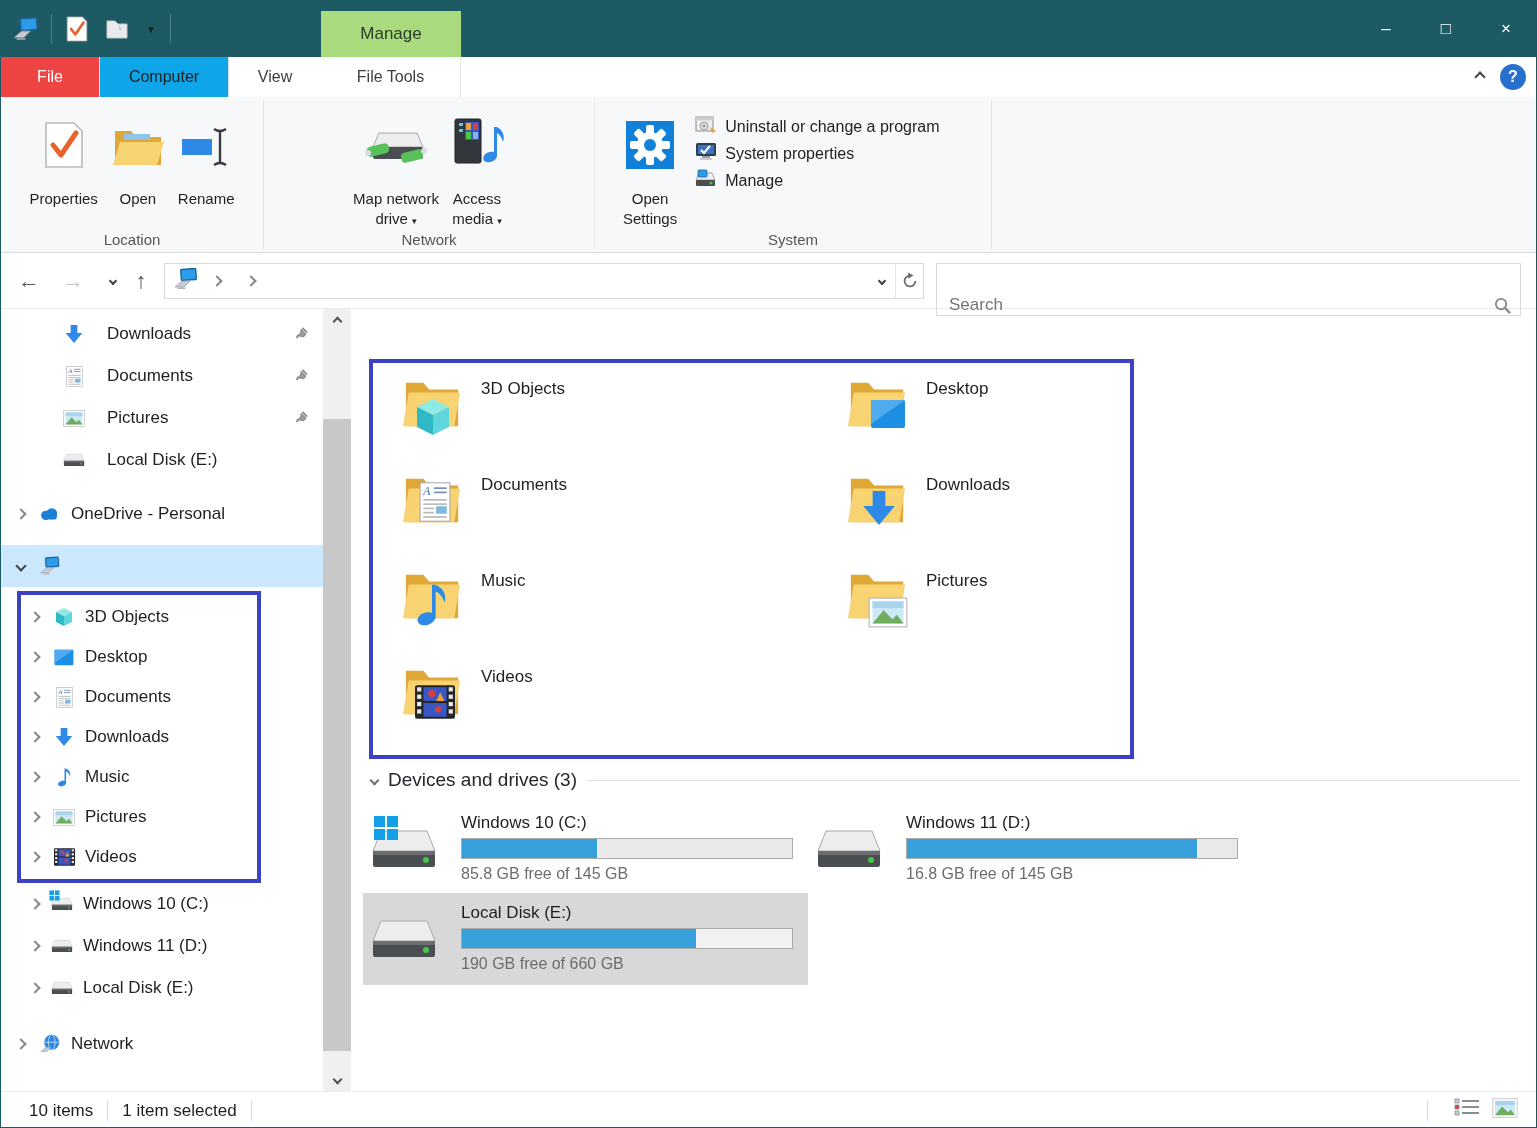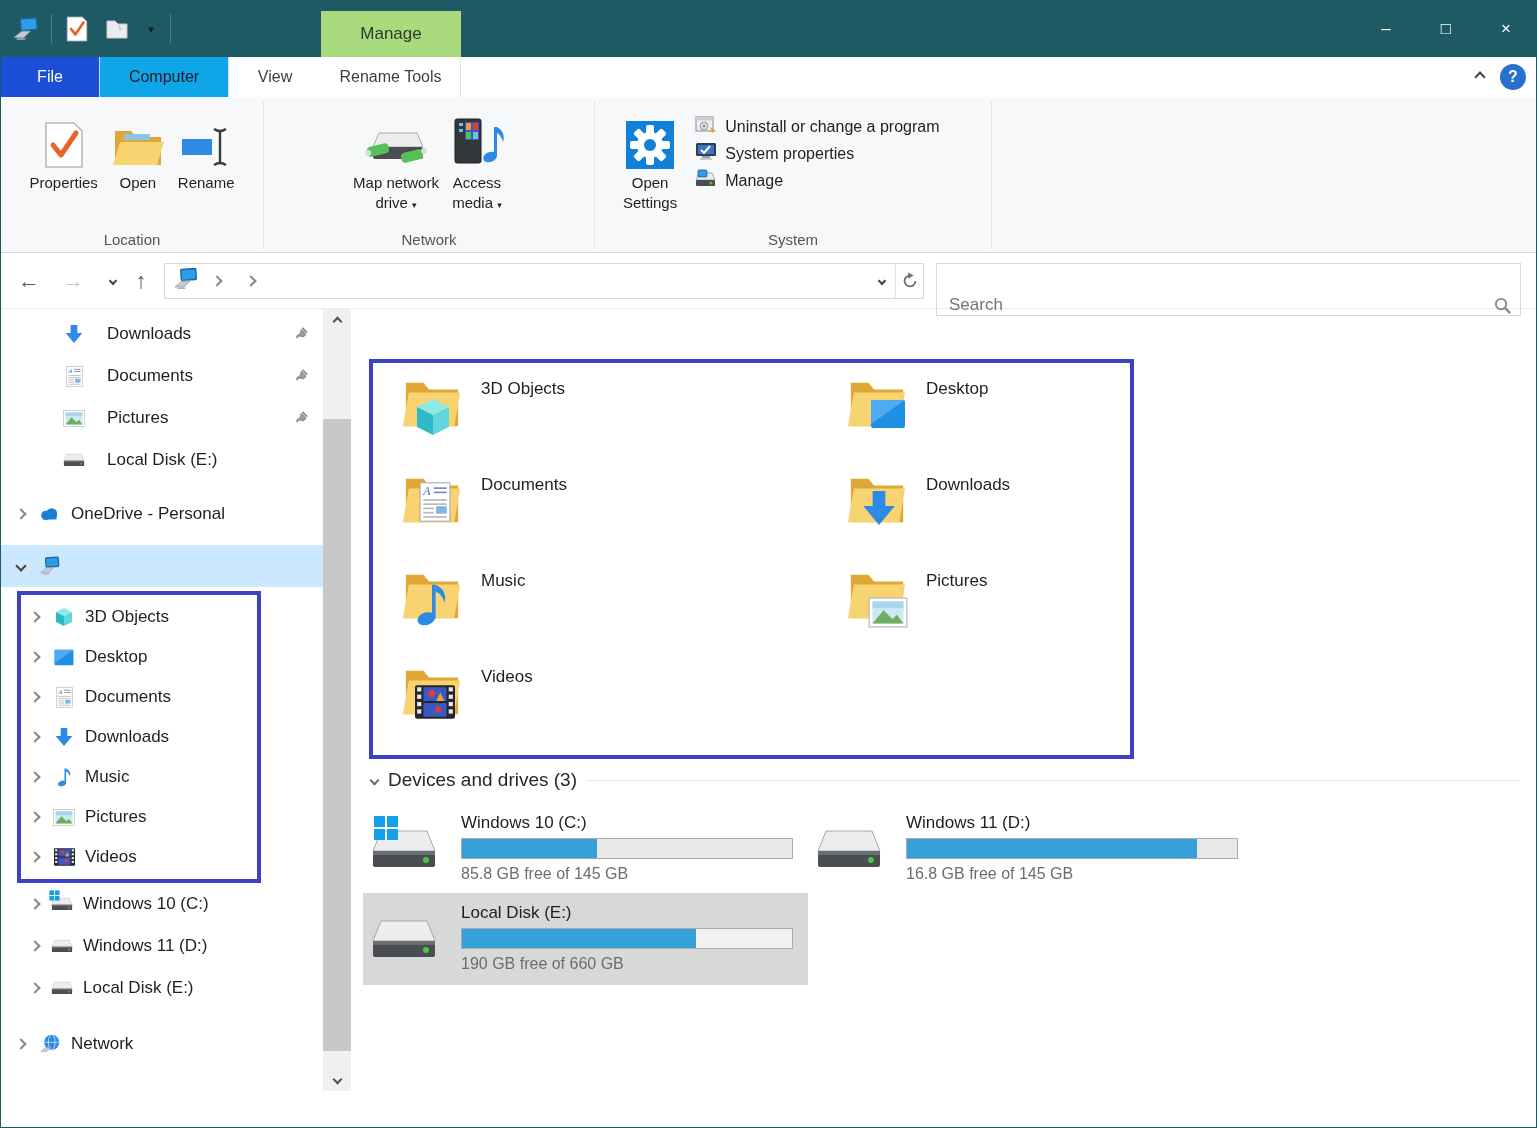--- a/index.html
+++ b/index.html
@@ -17,39 +17,39 @@
   .manage-tab{ position:absolute; left:320px; top:10px; width:140px; height:46px;
                background:#A9DB7E; color:#2f3b2a; font-size:17px;
                display:flex; align-items:center; justify-content:center; }
   .win-controls{ position:absolute; right:0; top:0; height:56px; display:flex; }
   .win-btn{ width:60px; height:56px; color:#fff; font-size:17px;
             display:flex; align-items:center; justify-content:center; }
 
   
   .tabrow{ position:relative; height:40px; background:#fff; display:flex; font-size:16px; }
   .tab{ height:40px; display:flex; align-items:center; justify-content:center; color:#3e3e3e; }
-  .tab-file{ width:98px; background:#1d4ed8; color:#fff; }
+  .tab-file{ width:98px; background:#ef4444; color:#fff; }
   .tab-computer{ width:130px; background:#0ea5e9; color:#1e1e1e; border-left:1px solid #dcdcdc; border-right:1px solid #dcdcdc; }
   .tab-view{ width:92px; }
   .tab-drivetools{ width:140px; border-right:1px solid #e4e4e4; }
   .tabrow-right{ position:absolute; right:10px; top:0; height:40px; display:flex; align-items:center; gap:16px; }
   .help-btn{ width:26px; height:26px; border-radius:50%; background:#2870CE; color:#fff;
              font-size:16px; font-weight:bold; display:flex; align-items:center; justify-content:center; }
 
   
   .ribbon{ position:relative; height:156px; background:#F7F8F9; border-bottom:1px solid #D6D7D8; display:flex; }
   .rgroup{ position:relative; height:100%; padding-top:6px; }
   .rgroup-label{ position:absolute; bottom:4px; left:0; right:0; text-align:center; font-size:15px; color:#555; }
   .vsep{ width:1px; height:148px; margin-top:4px; background:#E3E4E5; }
   .g-location{ width:262px; display:flex; justify-content:center; gap:14px; }
   .g-network{ width:330px; display:flex; justify-content:center; gap:10px; }
   .g-system{ width:396px; display:flex; gap:18px; padding-left:28px; }
   .bigbtn{ display:flex; flex-direction:column; align-items:center; padding-top:10px; }
   .bigbtn .bicon{ height:56px; display:flex; align-items:flex-end; justify-content:center; }
-  .bigbtn .blabel{ margin-top:4px; font-size:15px; color:#1f1f1f; text-align:center; line-height:20px; }
+  .bigbtn .blabel{ margin-top:20px; font-size:15px; color:#1f1f1f; text-align:center; line-height:20px; }
   .dd{ font-size:9px; color:#222; }
   .sys-links{ display:flex; flex-direction:column; gap:3px; padding-top:12px; }
   .sys-link{ display:flex; align-items:center; gap:8px; font-size:16px; color:#1f1f1f; }
 
   
   .addressrow{ position:relative; height:56px; background:#fff; border-bottom:1px solid #ececec; }
   .nav-btn{ position:absolute; top:12px; width:32px; height:32px; display:flex; align-items:center;
             justify-content:center; font-size:22px; color:#5a5a5a; }
   .addressbox{ position:absolute; left:163px; top:10px; width:760px; height:36px; background:#fff;
                border:1px solid #D9D9D9; display:flex; align-items:center; }
@@ -357,21 +357,21 @@
       <div class="win-btn">–</div>
       <div class="win-btn">□</div>
       <div class="win-btn">×</div>
     </div>
   </div>
 
   <div class="tabrow">
     <div class="tab tab-file">File</div>
     <div class="tab tab-computer">Computer</div>
     <div class="tab tab-view">View</div>
-    <div class="tab tab-drivetools">Rename Tools</div>
+    <div class="tab tab-drivetools">File Tools</div>
     <div class="tabrow-right">
       <span class="chev u"></span>
       <div class="help-btn">?</div>
     </div>
   </div>
 
   <div class="ribbon">
     <div class="rgroup g-location">
       <div class="bigbtn">
         <span class="bicon">
@@ -793,14 +793,29 @@
             <div class="dbar" style="background:#F2F2F2;">
                 <div class="dbar-fill" style="width: 71%;"></div>
               </div>
             <div class="dtile-cap">190 GB free of 660 GB</div>
           </span>
         </div>
       </div>
     </div>
   </div>
 
+  <div class="statusbar">
+    <span>10 items</span>
+    <span class="vdiv"></span>
+    <span>1 item selected</span>
+    <span class="vdiv"></span>
+    <div class="sb-right">
+      <span class="vdiv"></span>
+      <span><svg width="26" height="20">
+            <use href="#sym-details-view"></use>
+          </svg></span>
+      <span><svg width="26" height="20">
+            <use href="#sym-photo"></use>
+          </svg></span>
+    </div>
+  </div>
 
 </div>
 
 </body></html>

